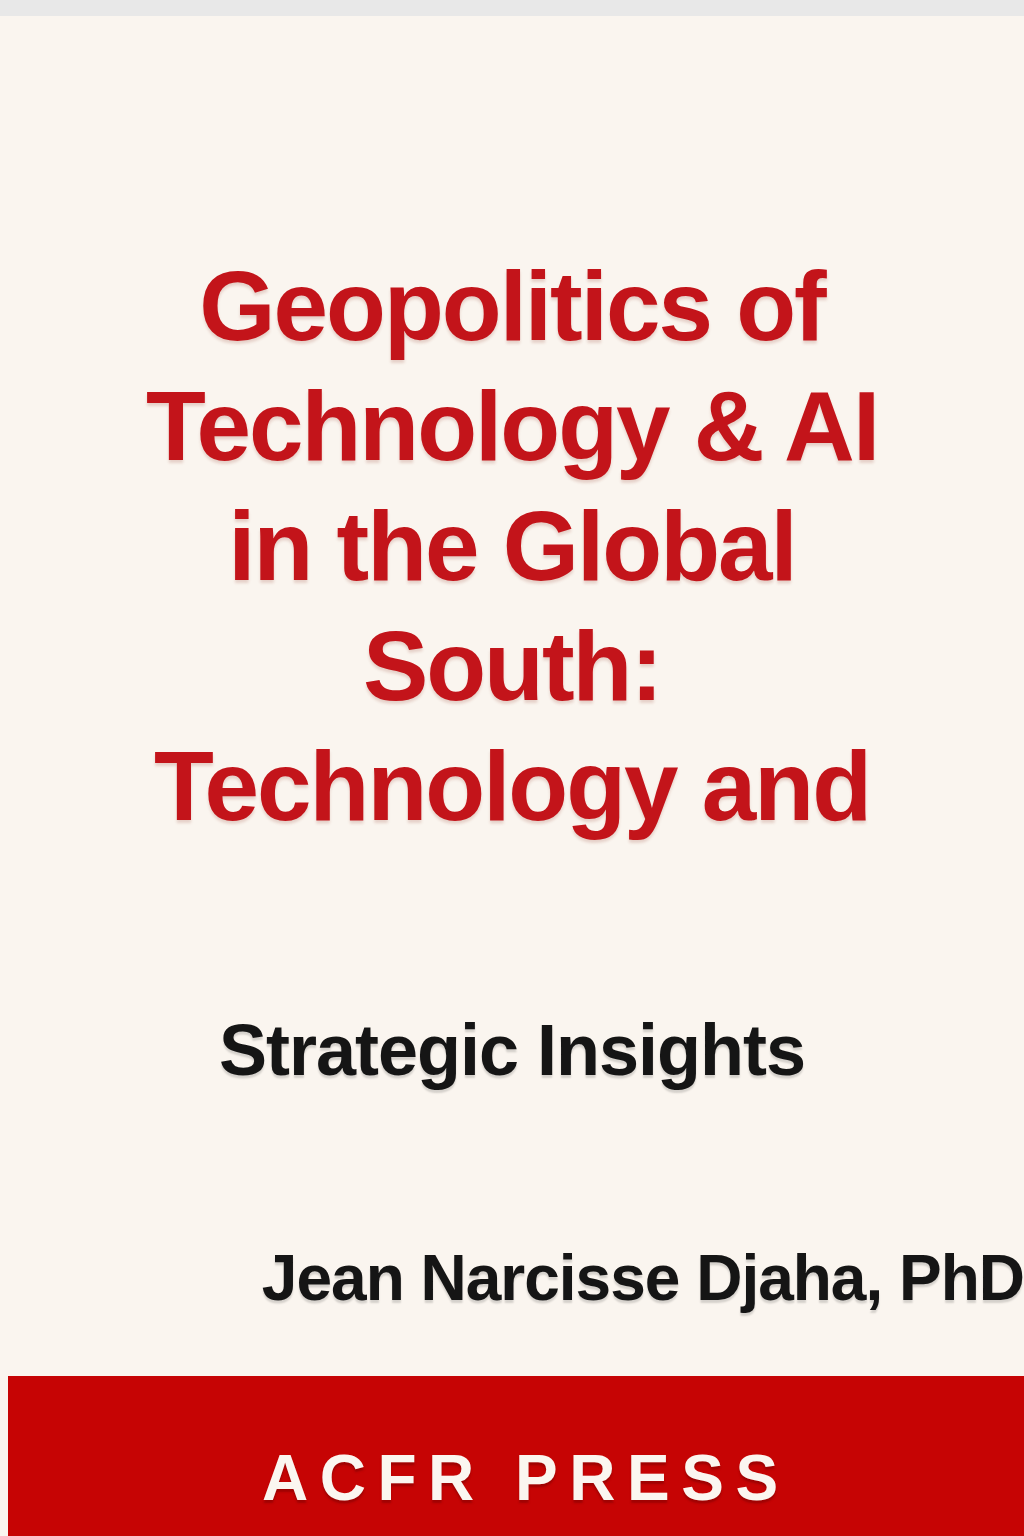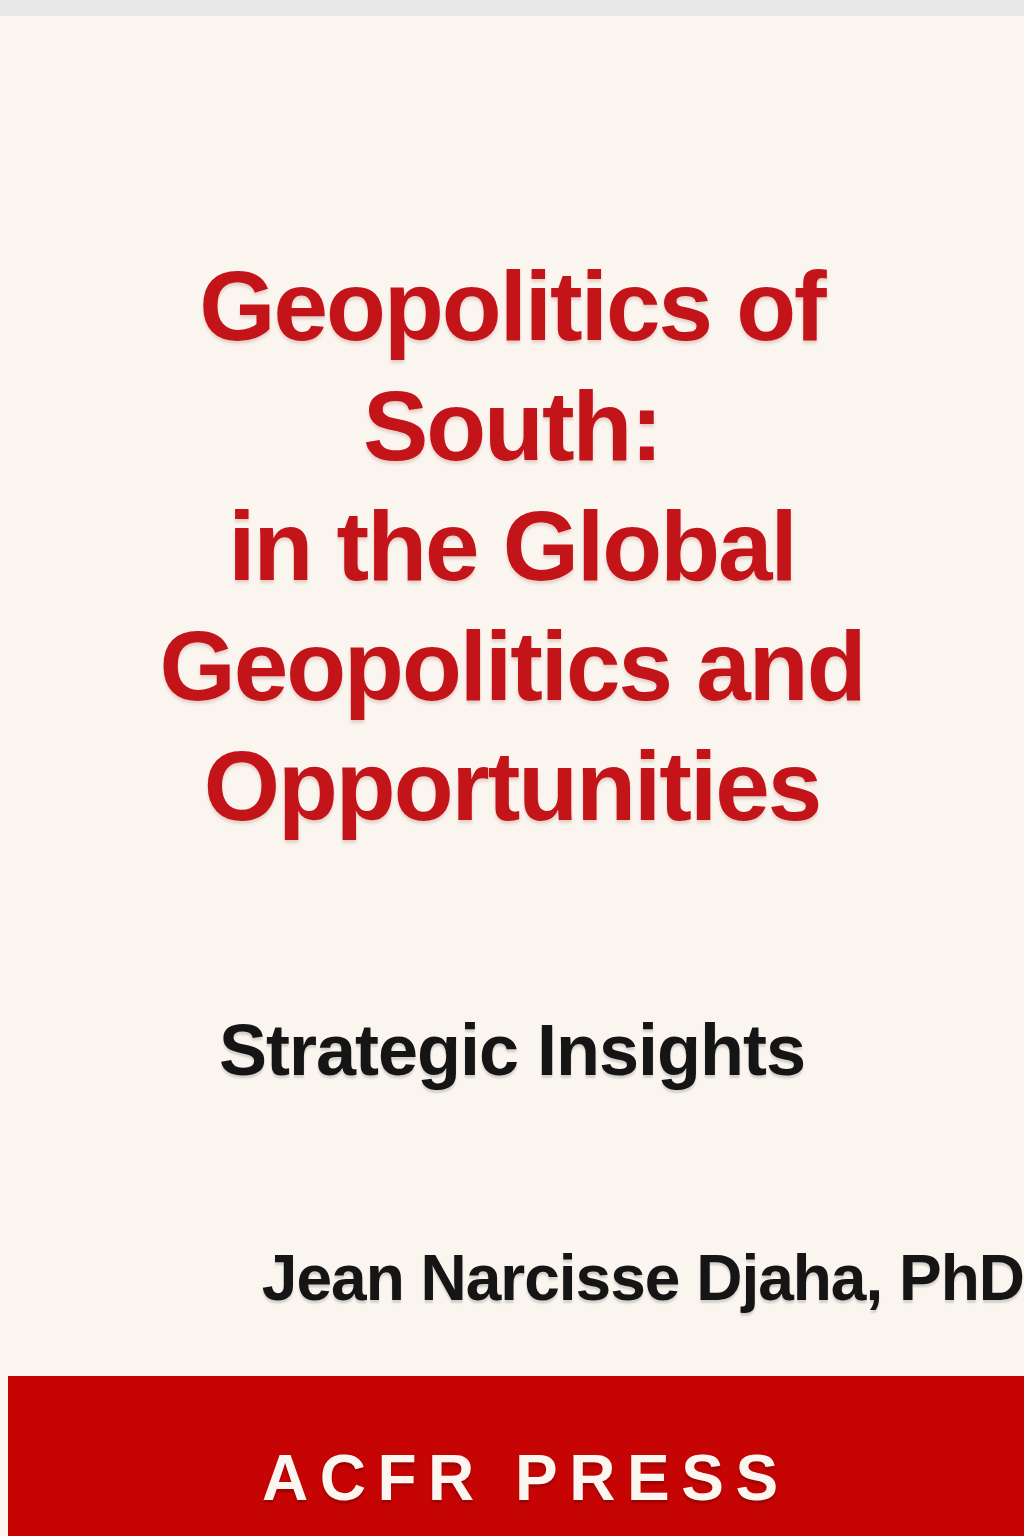--- a/index.html
+++ b/index.html
@@ -75,24 +75,24 @@
     text-shadow: 0 3px 2px rgba(90, 0, 0, 0.35);
   }
 </style>
 </head>
 <body>
 
 <div class="page" style="--background: #FAF5EF; --title-red: #C3141A; --banner-red: #C60404; --text-dark: #151515; --banner-text: #FBF6F0;">
 
   <div class="title-block">
     <div class="title-line">Geopolitics of</div>
+    <div class="title-line">Technology &amp; AI</div>
+    <div class="title-line">in the Global</div>
     <div class="title-line">South:</div>
-    <div class="title-line">in the Global</div>
-    <div class="title-line">Geopolitics and</div>
-    <div class="title-line">Opportunities</div>
+    <div class="title-line">Technology and</div>
   </div>
 
   <div class="subtitle-block">
     <div class="subtitle-line">Strategic Insights</div>
   </div>
 
   <div class="author-line">Jean Narcisse Djaha, PhD</div>
 
   <div class="publisher-banner">
     <span class="publisher-name">ACFR PRESS</span>

